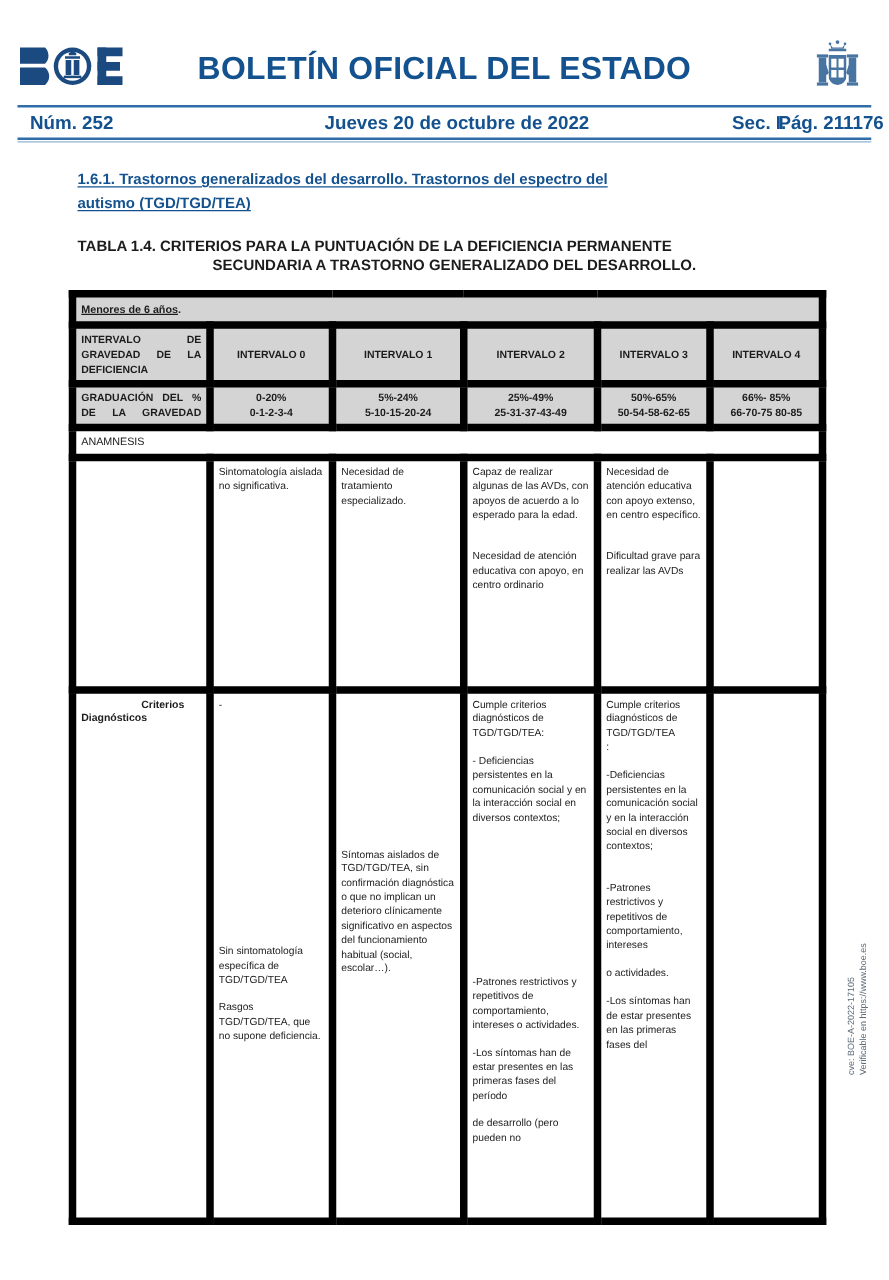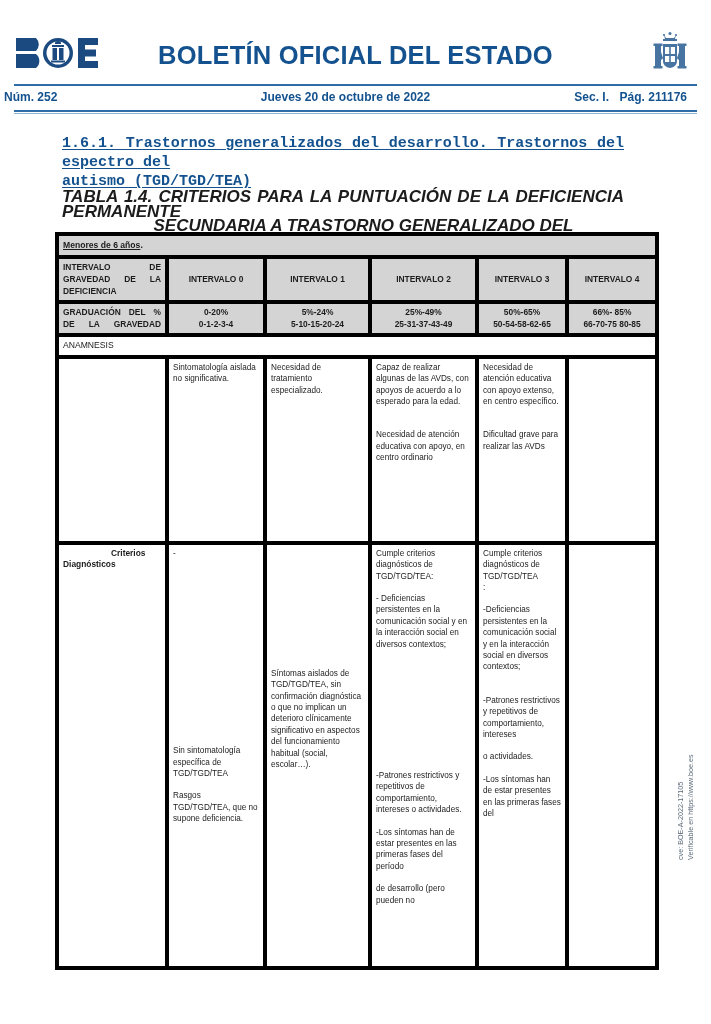--- a/index.html
+++ b/index.html
@@ -56,76 +56,74 @@
     left: 14px;
     width: 683px;
     background: #2f6ca8;
   }
   .rule-top { top: 84px; height: 2px; }
   .rule-bot { top: 110px; height: 2px; background:#2f6ca8; }
   .rule-bot2 { top: 113px; height: 1px; background:#8fb4d4; }
 
   .subbar {
     position: absolute;
-    left: 4px;
+    left: 24px;
     top: 88px;
     width: 683px;
     height: 20px;
     color: #14528f;
-    font-size: 12px;
+    font-size: 15px;
     font-weight: bold;
   }
   .subbar .sb-left  { position: absolute; left: 0;    top: 2px; }
   .subbar .sb-mid   { position: absolute; left: 0; width:683px; top: 2px; text-align:center; }
   .subbar .sb-sec   { position: absolute; right: 78px; top: 2px; }
   .subbar .sb-pag   { position: absolute; right: 0px;  top: 2px; }
 
   
   .section-title {
     position: absolute;
     left: 62px;
     top: 134px;
     width: 562px;
-    font-size: 15px;
+    font-size: 12px;
     font-weight: bold;
     color: #14528f;
     line-height: 19px;
     text-align: justify;
     text-decoration: underline;
     text-underline-offset: 2px;
-    font-family: Liberation Mono, monospace;
   }
   .section-title .ln2 { display:block; }
 
   .table-caption {
     position: absolute;
     left: 62px;
     top: 190px;
     width: 562px;
-    font-size: 17px;
+    font-size: 12px;
     font-weight: bold;
     color: #1c1c1c;
     line-height: 14.5px;
     text-align: justify;
-    font-style: italic;
   }
   .table-caption .cap2 { display:block; text-align:center;margin-left:41px; }
 
   
   .tbl {
     position: absolute;
     left: 55px;
     top: 232px;
     width: 600px;
     border-collapse: collapse;
     table-layout: fixed;
     font-size: 8.2px;
   }
   .tbl td {
-    border: 4px solid #000000;
+    border: 6px solid #000000;
     vertical-align: top;
     padding: 3px 4px 3px 4px;
     line-height: 11.4px;
     color: #1c1c1c;
   }
   .shade { background: #d4d4d4; }
   .row-scope td {
     font-weight: bold;
     font-size: 8.6px;
     padding-top: 4px;

